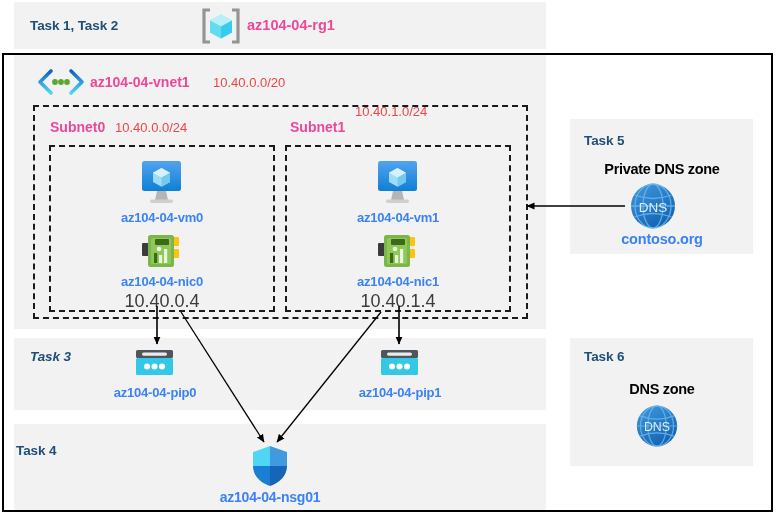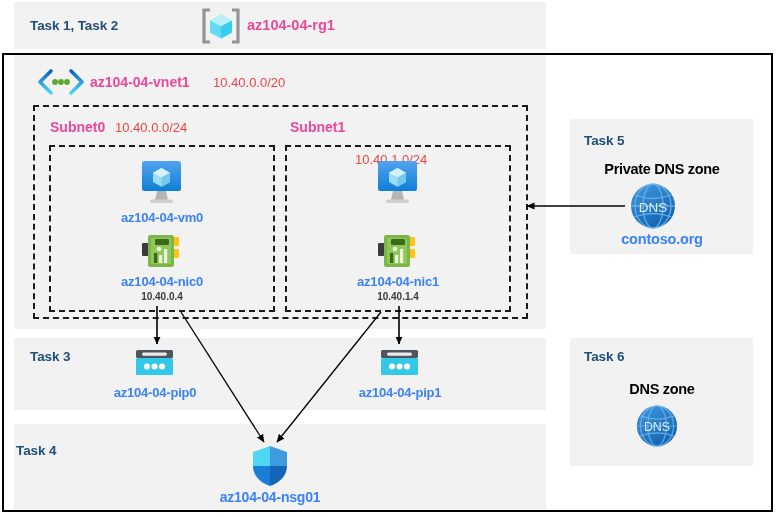--- a/index.html
+++ b/index.html
@@ -60,22 +60,22 @@
     color: #3b82f6;
     font-weight: bold;
     font-size: 13px;
     white-space: nowrap;
     text-align: center;
     letter-spacing: -0.2px;
   }
   .node-sub {
     position: absolute;
     color: #3b3b3b;
-    font-weight: bold;
-    font-size: 10px;
+    font-weight: normal;
+    font-size: 18px;
     white-space: nowrap;
     text-align: center;
   }
   .heading-bold {
     position: absolute;
     font-weight: bold;
     font-size: 14px;
     color: #ec4899;
     white-space: nowrap;
   }
@@ -193,61 +193,62 @@
       <rect x="15" y="22" width="3.2" height="10" fill="#3c6b18"></rect>
       <rect x="20" y="24" width="3.2" height="8" fill="#e9f5dc"></rect>
       <rect x="25" y="18" width="3.2" height="14" fill="#e9f5dc"></rect>
       <circle cx="20" cy="18" r="2.3" fill="#f3faea"></circle>
     </svg>
   </span>
   <div class="node-label" style="left:52px; top:274px; width:220px;">az104-04-nic0</div>
   <div class="node-sub" style="left:52px; top:291px; width:220px;">10.40.0.4</div>
 
   <div class="heading-bold" style="left:290px; top:119px;">Subnet1</div>
-  <div class="heading-bold heading-light" style="left:355px; top:104px;margin-top:48px;">10.40.1.0/24</div>
+  <div class="heading-bold heading-light" style="left:355px; top:104px;">10.40.1.0/24</div>
 
   <div class="dashed-box" style="left:285px; top:145px; width:226px; height:167px;"></div>
 
   <span class="icon" style="left:370px; top:158px; width:55px; height:48px;">
     <svg width="55" height="48" viewBox="0 0 55 48">
       <defs>
         <linearGradient id="vmScreen1" x1="0" y1="0" x2="0" y2="1">
           <stop offset="0%" stop-color="#52a3ef"></stop>
           <stop offset="100%" stop-color="#0f7fd4"></stop>
         </linearGradient>
       </defs>
       <rect x="8" y="3" width="39" height="30" rx="2.5" fill="url(#vmScreen1)"></rect>
       <polygon points="27.5,10 36,14.7 36,24 27.5,28.8 19,24 19,14.7" fill="#9fdcf7"></polygon>
       <polygon points="27.5,10 36,14.7 27.5,19.4 19,14.7" fill="#d6f2fd"></polygon>
       <polygon points="27.5,19.4 36,14.7 36,24 27.5,28.8" fill="#74c9f0"></polygon>
       <path d="M23 33 L32 33 L34 42 L21 42 Z" fill="#b5b5b5"></path>
       <rect x="16" y="41.5" width="23" height="3.4" rx="1.7" fill="#cfcfcf"></rect>
     </svg>
   </span>
+  <div class="node-label" style="left:288px; top:210px; width:220px;">az104-04-vm1</div>
 
   <span class="icon" style="left:375px; top:231px; width:44px; height:40px;">
     <svg width="44" height="40" viewBox="0 0 44 40">
       <rect x="3" y="12" width="7" height="13" rx="1" fill="#3b3b3b"></rect>
       <rect x="33" y="6" width="7" height="9" rx="1" fill="#ffc20e"></rect>
       <rect x="33" y="18" width="7" height="9" rx="1" fill="#ffc20e"></rect>
       <rect x="9" y="4" width="26" height="32" rx="2.5" fill="#7ab648"></rect>
       <rect x="12" y="7" width="20" height="26" rx="1.5" fill="#8fc75b"></rect>
       <rect x="16" y="8" width="14" height="6" rx="1" fill="#3c6b18"></rect>
       <rect x="15" y="22" width="3.2" height="10" fill="#3c6b18"></rect>
       <rect x="20" y="24" width="3.2" height="8" fill="#e9f5dc"></rect>
       <rect x="25" y="18" width="3.2" height="14" fill="#e9f5dc"></rect>
       <circle cx="20" cy="18" r="2.3" fill="#f3faea"></circle>
     </svg>
   </span>
   <div class="node-label" style="left:288px; top:274px; width:220px;">az104-04-nic1</div>
   <div class="node-sub" style="left:288px; top:291px; width:220px;">10.40.1.4</div>
 
   <div class="gray-panel" style="left:14px; top:338px; width:532px; height:72px;"></div>
 
-  <div class="task-label" style="left:30px; top:349px;">Task 3</div>
+  <div class="task-label" style="left:30px; top:349px;font-style:italic;">Task 3</div>
 
   <span class="icon" style="left:133px; top:348px; width:43px; height:30px;">
     <svg width="43" height="30" viewBox="0 0 43 30">
       <rect x="3" y="2" width="37" height="8" rx="1.5" fill="#50555b"></rect>
       <rect x="9" y="4.5" width="25" height="3.2" rx="1.6" fill="#e8eaec"></rect>
       <rect x="3" y="10" width="37" height="17" rx="1.5" fill="#32c8e6"></rect>
       <circle cx="14" cy="18.5" r="3" fill="#ffffff"></circle>
       <circle cx="21.5" cy="18.5" r="3" fill="#ffffff"></circle>
       <circle cx="29" cy="18.5" r="3" fill="#ffffff"></circle>
     </svg>

